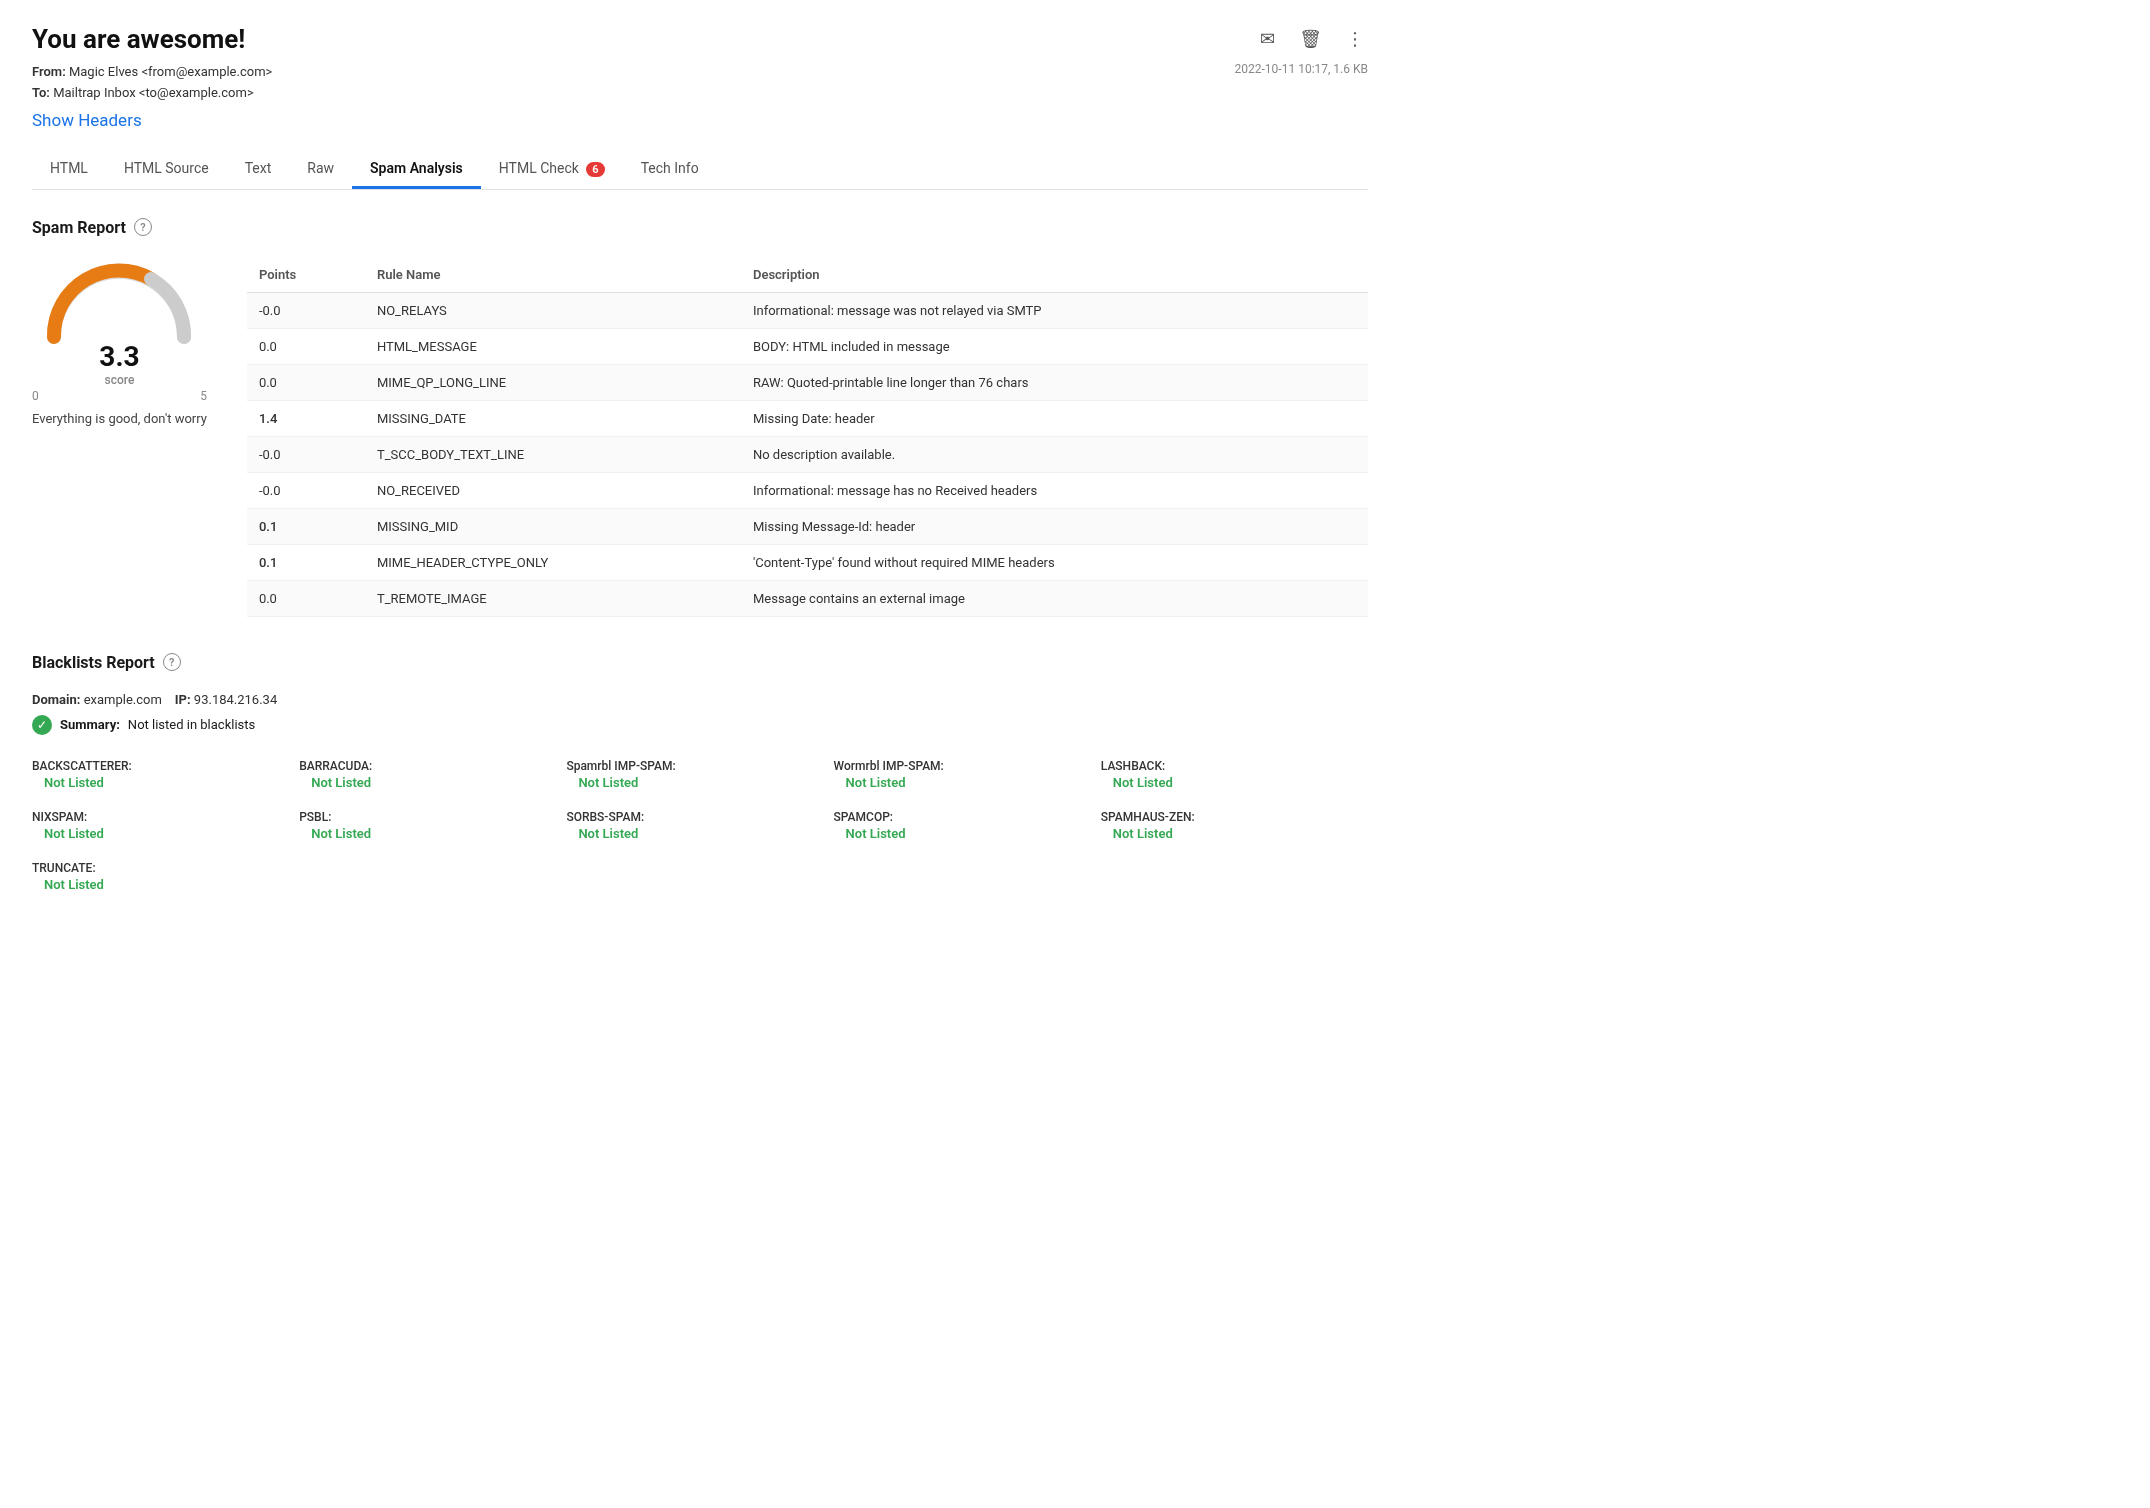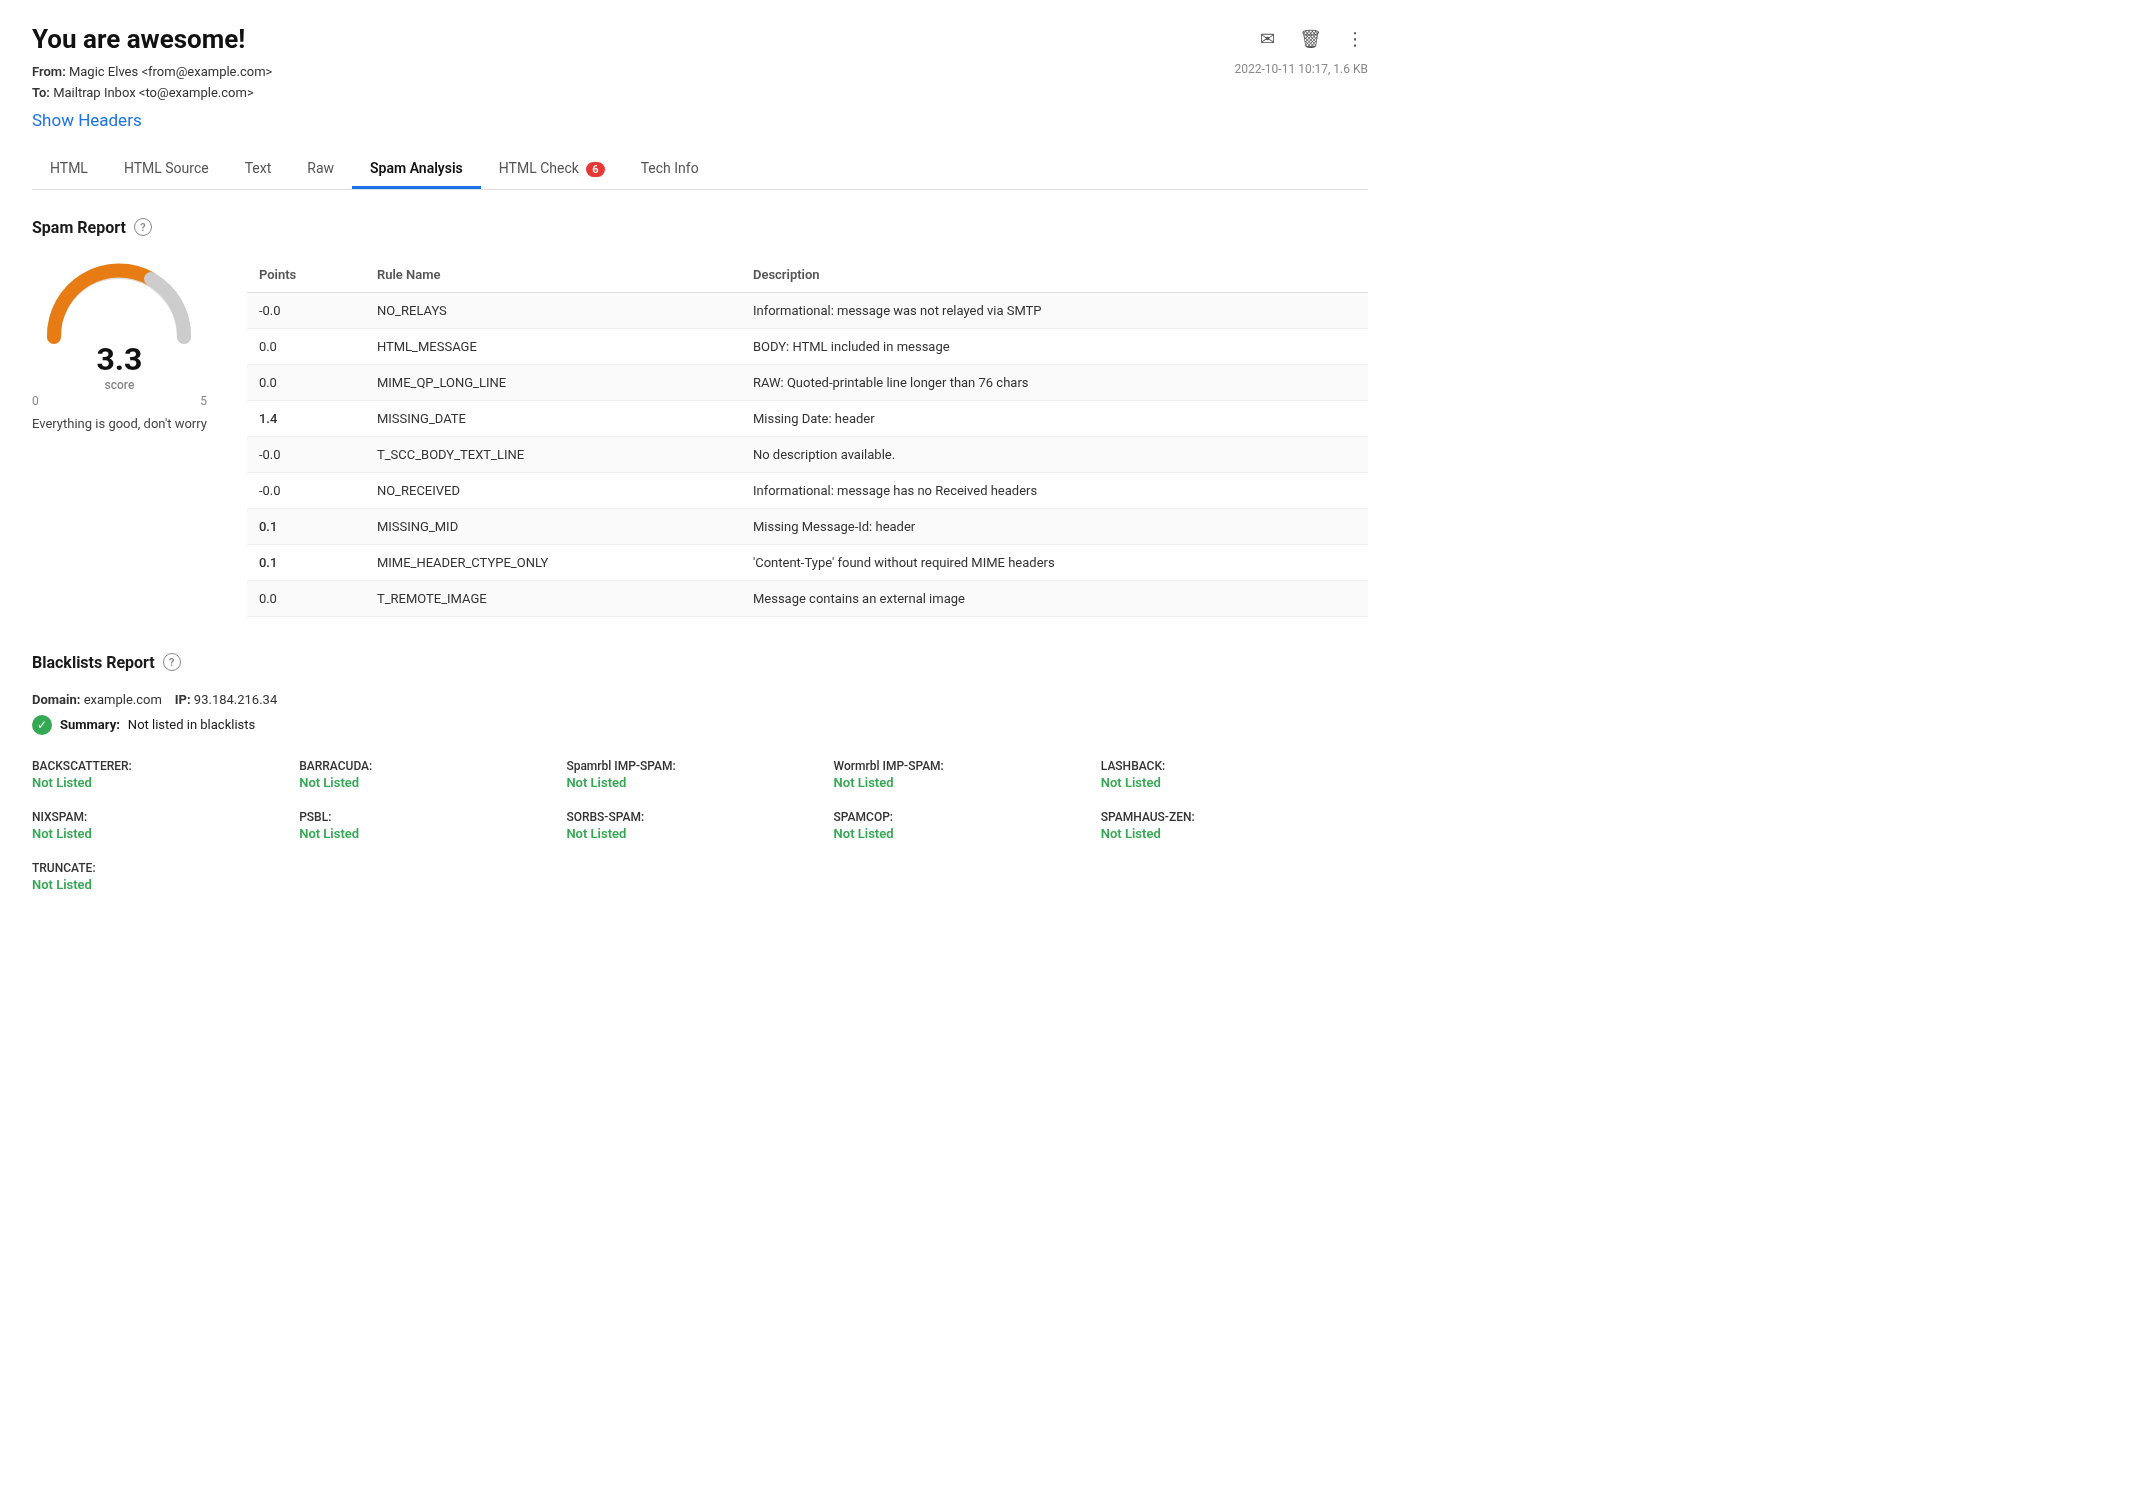--- a/index.html
+++ b/index.html
@@ -132,21 +132,21 @@
       min-width: 160px;
       text-align: center;
     }
 
     .gauge-svg {
       width: 160px;
       height: 90px;
     }
 
     .gauge-score {
-      font-size: 32px;
+      font-size: 28px;
       font-weight: 700;
       color: #111;
     }
 
     .gauge-label-row {
       display: flex;
       justify-content: space-between;
       font-size: 12px;
       color: #888;
       margin-top: 2px;
@@ -240,20 +240,21 @@
     .bl-label {
       color: #333;
       font-weight: 500;
       font-size: 12px;
     }
 
     .bl-value {
       color: #34a853;
       font-weight: 600;
       font-size: 13px;
+      margin-left: 12px;
     }
   </style>
 </head>
 <body>
 
 
 
 
 <div class="header-row">
   <div>

